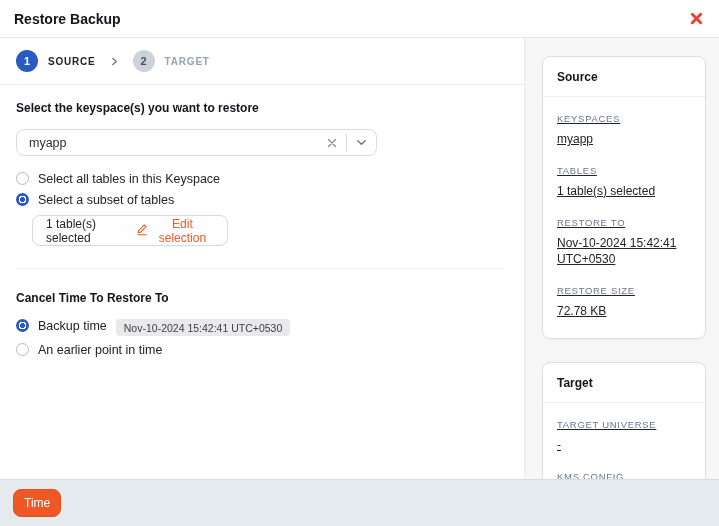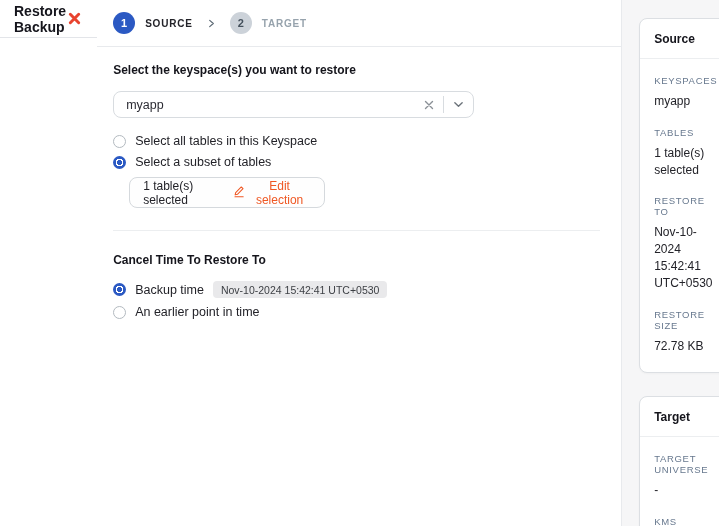--- a/index.html
+++ b/index.html
@@ -3,21 +3,21 @@
 <meta charset="utf-8">
 <style>
   * { margin: 0; padding: 0; box-sizing: border-box; }
   html, body { width: 719px; height: 526px; }
   body {
     font-family: "Liberation Sans", "DejaVu Sans", sans-serif;
     color: #232329;
     background: #fff;
     overflow: hidden;
   }
-  .modal { width: 719px; height: 526px; display: flex; flex-direction: row; }
+  .modal { width: 719px; height: 526px; display: flex; flex-direction: column; }
 
   
   .modal-header {
     height: 38px; flex: 0 0 38px;
     display: flex; align-items: center; justify-content: space-between;
     padding: 0 14px;
     border-bottom: 1px solid #e3e5e9;
     background: #fff;
   }
   .modal-title { font-size: 14px; font-weight: 700; color: #15151c; }
@@ -70,21 +70,21 @@
   .select-clear {
     color: #8a9096; display: flex; align-items: center;
     padding: 0 9px; cursor: pointer; border: none; background: transparent;
   }
   .select-divider { width: 1px; height: 17px; background: #d8dce0; }
   .select-chevron {
     color: #6d747b; display: flex; align-items: center;
     padding: 0 9px; cursor: pointer; border: none; background: transparent;
   }
 
-  .radio-row { display: flex; align-items: center; gap: 9px; margin-bottom: 7px; cursor: pointer; }
+  .radio-row { display: flex; align-items: flex-start; gap: 9px; margin-bottom: 7px; cursor: pointer; }
   .radio { width: 13px; height: 13px; border-radius: 50%; flex: 0 0 13px; }
   .radio.unchecked { border: 1.5px solid #b3bac0; background: #fff; }
   .radio.checked {
     background: radial-gradient(circle, #2b59c3 0 2.6px, #fff 2.6px 3.9px, #2b59c3 3.9px 100%);
   }
   .radio-label { font-size: 12.5px; color: #232329; }
 
   .edit-selection-box {
     margin: 8px 0 0 16px;
     width: 196px; height: 31px;
@@ -120,21 +120,21 @@
     border: 1px solid #dcdfe3; border-radius: 8px;
     box-shadow: 0 1px 2px rgba(0,0,0,0.03);
     margin-bottom: 23px;
   }
   .side-card-title {
     font-size: 12px; font-weight: 700; color: #15151c;
     padding: 13px 14px 12px 14px;
     border-bottom: 1px solid #eceef0;
   }
   .side-card-body { padding: 16px 14px 14px 14px; }
-  .side-field { margin-bottom: 17px; }
+  .side-field { margin-bottom: 17px; text-decoration: underline; }
   .side-field:last-child { margin-bottom: 4px; }
   .side-field-label {
     font-size: 9.5px; font-weight: 500; color: #67788e;
     letter-spacing: 0.7px; margin-bottom: 7px; text-transform: uppercase;
   }
   .side-field-value { font-size: 12px; color: #232329; line-height: 1.4; word-wrap: break-word; }
 
   
   .modal-footer {
     height: 47px; flex: 0 0 47px;
@@ -284,17 +284,16 @@
             <div class="side-field-label">KMS CONFIG</div>
 
           </div>
         </div>
       </div>
 
     </div>
   </div>
 
   <div class="modal-footer">
-    <button class="cancel-btn">Cancel</button>
     <button class="next-btn">Time</button>
   </div>
 
 </div>
 
 </body></html>

